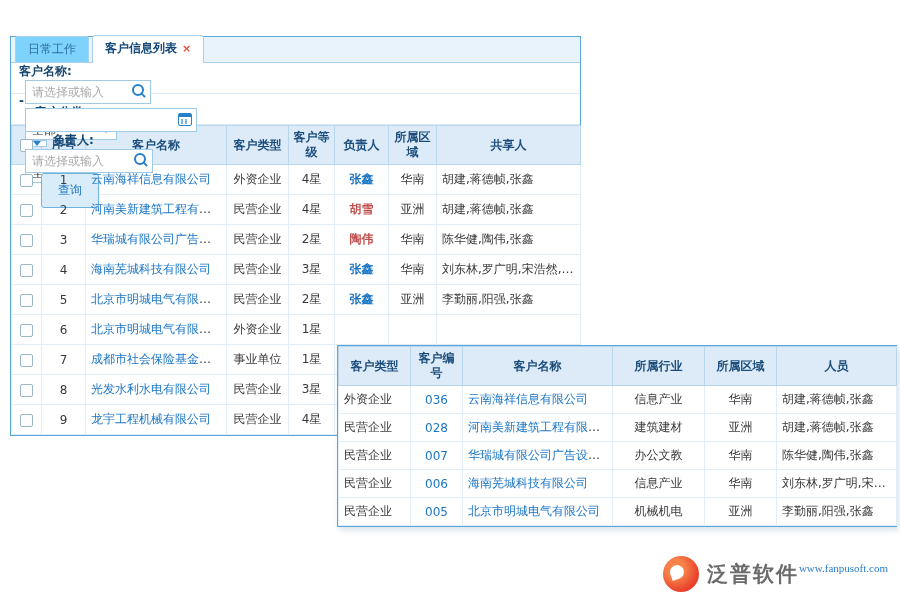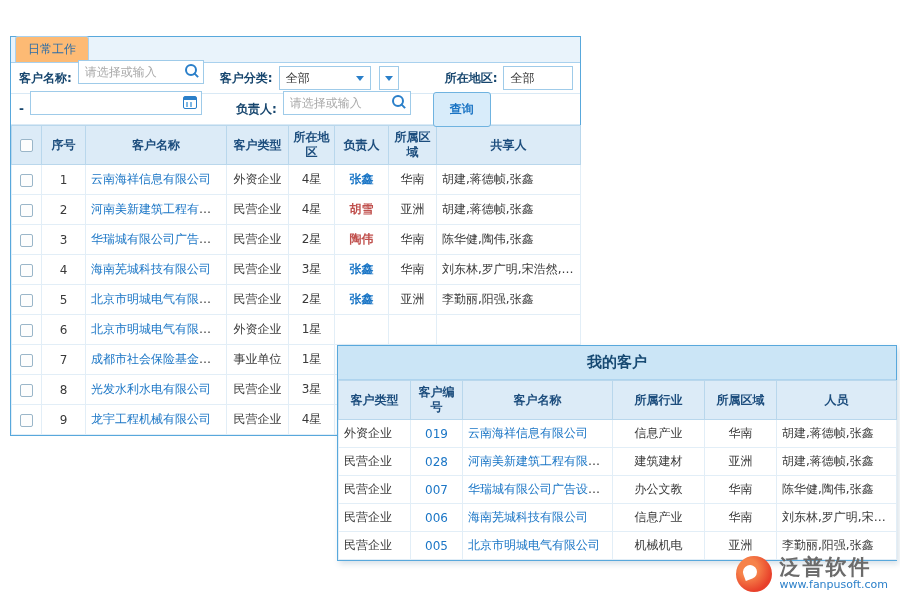--- a/index.html
+++ b/index.html
@@ -6,38 +6,38 @@
   html,body { width:900px; height:600px; background:#ffffff; overflow:hidden;
     font-family:"DejaVu Sans","Liberation Sans",sans-serif; }
   body { position:relative; }
 
   
   .win { position:absolute; left:10px; top:36px; width:571px; background:#fff;
     border:1px solid #58a8dc; z-index:1; }
 
   .tabbar { display:flex; align-items:flex-end; background:#e9f3fb;
     border-bottom:1px solid #a9d1ee; height:26px; padding-left:4px; }
-  .tab { font-size:12px; color:#2f6ea6; background:#fdba74; border:1px solid #a9d1ee;
+  .tab { font-size:12px; color:#2f6ea6; background:#7dd3fc; border:1px solid #a9d1ee;
     border-bottom:none; padding:4px 12px 4px 12px; margin-right:3px; cursor:pointer;
     border-radius:3px 3px 0 0; }
   .tab.active { background:#ffffff; color:#14477a; font-weight:bold; position:relative;
     margin-bottom:-1px; padding-bottom:6px; }
   .tabclose { color:#e04a3a; font-weight:bold; margin-left:5px; font-size:11px; }
 
   .toolbar { display:flex; align-items:center; gap:15px; padding:6px 8px;
     border-bottom:1px solid #cfe3f3; background:#fdfeff; }
   .tbtn { display:inline-flex; align-items:center; gap:4px; border:1px solid #8ec5ea;
     background:linear-gradient(#ffffff,#f0f8fe); color:#1a74c4; font-size:12px;
     padding:4px 9px; border-radius:3px; cursor:pointer; white-space:nowrap; }
   .caret { width:0; height:0; border-left:4px solid transparent;
     border-right:4px solid transparent; border-top:5px solid #2a7fc9; display:inline-block; }
 
   .filters { background:#fff; }
-  .frow { display:flex; align-items:center; height:31px; padding:0 8px;
-    border-bottom:1px solid #d9e9f5; }
+  .frow { display:flex; align-items:flex-start; height:31px; padding:0 8px;
+    border-bottom:1px solid #d9e9f5;flex-direction:column; }
   .flabel { font-size:12px; font-weight:bold; color:#17466e; white-space:nowrap; }
   .ibox { position:relative; height:36px; }
   .ibox input { width:100%; height:24px; border:1px solid #9fcbe9; font-size:12px;
     padding:0 22px 0 6px; color:#555; font-family:inherit; }
   .ibox input::placeholder { color:#a9a9a9; }
   .iconbtn { position:absolute; right:4px; top:4px; width:15px; height:15px; cursor:pointer; }
   .mag { position:relative; display:block; width:15px; height:15px; }
   .mag::before { content:""; position:absolute; width:8px; height:8px;
     border:2px solid #2a7fc9; border-radius:50%; left:0; top:0; }
   .mag::after { content:""; position:absolute; width:6px; height:2px; background:#2a7fc9;
@@ -47,21 +47,21 @@
   .cal::before { content:""; position:absolute; left:0; right:0; top:0; height:3px;
     background:#2a7fc9; }
   .cal::after { content:""; position:absolute; left:2px; top:5px; width:8px; height:5px;
     background:repeating-linear-gradient(90deg,#7db7e4 0 2px,transparent 2px 4px); }
   .selbox { display:flex; align-items:center; justify-content:space-between;
     border:1px solid #9fcbe9; background:#fff; height:24px; padding:0 6px;
     font-size:12px; color:#333; cursor:pointer; }
   .ddbtn { width:20px; height:24px; border:1px solid #9fcbe9; background:#fff;
     display:flex; align-items:center; justify-content:center; cursor:pointer; }
   .qbtn { background:#d8ecfa; border:1px solid #6fb3e0; color:#1a74c4; font-size:12px;
-    font-weight:bold; padding:8px 16px; border-radius:3px; cursor:pointer; }
+    font-weight:normal; padding:8px 16px; border-radius:3px; cursor:pointer; }
 
   
   table.grid { border-collapse:collapse; width:100%; table-layout:fixed; }
   table.grid th { background:#dcebf7; color:#1c4d7d; font-size:12px; font-weight:bold;
     border:1px solid #b9d7ec; padding:4px 2px; line-height:15px; }
   table.grid td { border:1px solid #e2eef7; font-size:12px; color:#3a3a3a;
     padding:0 5px; height:30px; overflow:hidden; white-space:nowrap;
     text-overflow:ellipsis; background:#fff; }
   td.c, th.c { text-align:center; }
   .cb { display:inline-block; width:13px; height:13px; border:1px solid #9ab6c9;
@@ -80,31 +80,34 @@
   .overlay table.grid td { height:28px; }
 
   
   .brand { position:absolute; right:12px; bottom:8px; display:flex; align-items:center;
     gap:8px; z-index:6; }
   .brandicon { width:36px; height:36px; border-radius:50%;
     background:radial-gradient(circle at 35% 35%, #f6824a 0 28%, #e8402a 70%);
     position:relative; }
   .brandicon::after { content:""; position:absolute; left:7px; top:9px; width:14px;
     height:14px; border-radius:50% 50% 50% 0; background:#fff; transform:rotate(-20deg); }
-  .brandtxt { display:flex; flex-direction:column; line-height:1.15; }
+  .brandtxt { display:flex; flex-direction:row; line-height:1.15;font-family:Liberation Serif, serif; }
   .brandname { font-size:21px; font-weight:bold; color:#6b6b6b; letter-spacing:2px; }
   .brandurl { font-size:11px; color:#2a7fc9; }
 </style>
 </head>
 <body>
 
 <div class="win">
 
   <div class="tabbar">
     <div class="tab">日常工作</div>
+    <div class="tab active">
+      <span>客户信息列表</span><span class="tabclose">×</span>
+    </div>
   </div>
 
 
   <div class="filters">
     <div class="frow">
       <span class="flabel">客户名称:</span>
       <div class="ibox" style="width:126px; margin-left:6px;">
         <input type="text" placeholder="请选择或输入" style="">
         <span class="iconbtn">
             <span class="mag"></span>
@@ -154,21 +157,21 @@
         <col style="width:144px">
     </colgroup>
     <thead>
       <tr>
         <th class="c">
           <span class="cb"></span>
         </th>
         <th class="c">序号</th>
         <th class="c">客户名称</th>
         <th class="c">客户类型</th>
-        <th class="c">所在地区</th>
+        <th class="c">客户等级</th>
         <th class="c">负责人</th>
         <th class="c">所属区域</th>
         <th class="c">共享人</th>
       </tr>
     </thead>
     <tbody>
         <tr>
   <td class="c"><span class="cb"></span></td>
   <td class="c">1</td>
   <td><a class="lnk">云南海祥信息有限公司</a></td>
@@ -256,21 +259,20 @@
   <td class="c">4星</td>
   <td class="c"><a class="owner "></a></td>
   <td class="c"></td>
   <td></td>
         </tr>
       </tbody>
   </table>
 </div>
 
 <div class="overlay">
-  <div class="ovtitle">我的客户</div>
   <table class="grid">
     <colgroup>
       <col style="width:72px">
         <col style="width:52px">
         <col style="width:150px">
       <col style="width:92px">
         <col style="width:72px">
         <col style="width:120px">
     </colgroup>
     <thead>
@@ -279,21 +281,21 @@
         <th class="c">客户编号</th>
         <th class="c">客户名称</th>
         <th class="c">所属行业</th>
         <th class="c">所属区域</th>
         <th class="c">人员</th>
       </tr>
     </thead>
     <tbody>
         <tr>
   <td>外资企业</td>
-  <td class="c"><a class="lnk">019</a></td>
+  <td class="c"><a class="lnk">036</a></td>
   <td><a class="lnk">云南海祥信息有限公司</a></td>
   <td class="c">信息产业</td>
   <td class="c">华南</td>
   <td>胡建,蒋德帧,张鑫</td>
         </tr>
         <tr>
   <td>民营企业</td>
   <td class="c"><a class="lnk">028</a></td>
   <td><a class="lnk">河南美新建筑工程有限公司</a></td>
   <td class="c">建筑建材</td>

